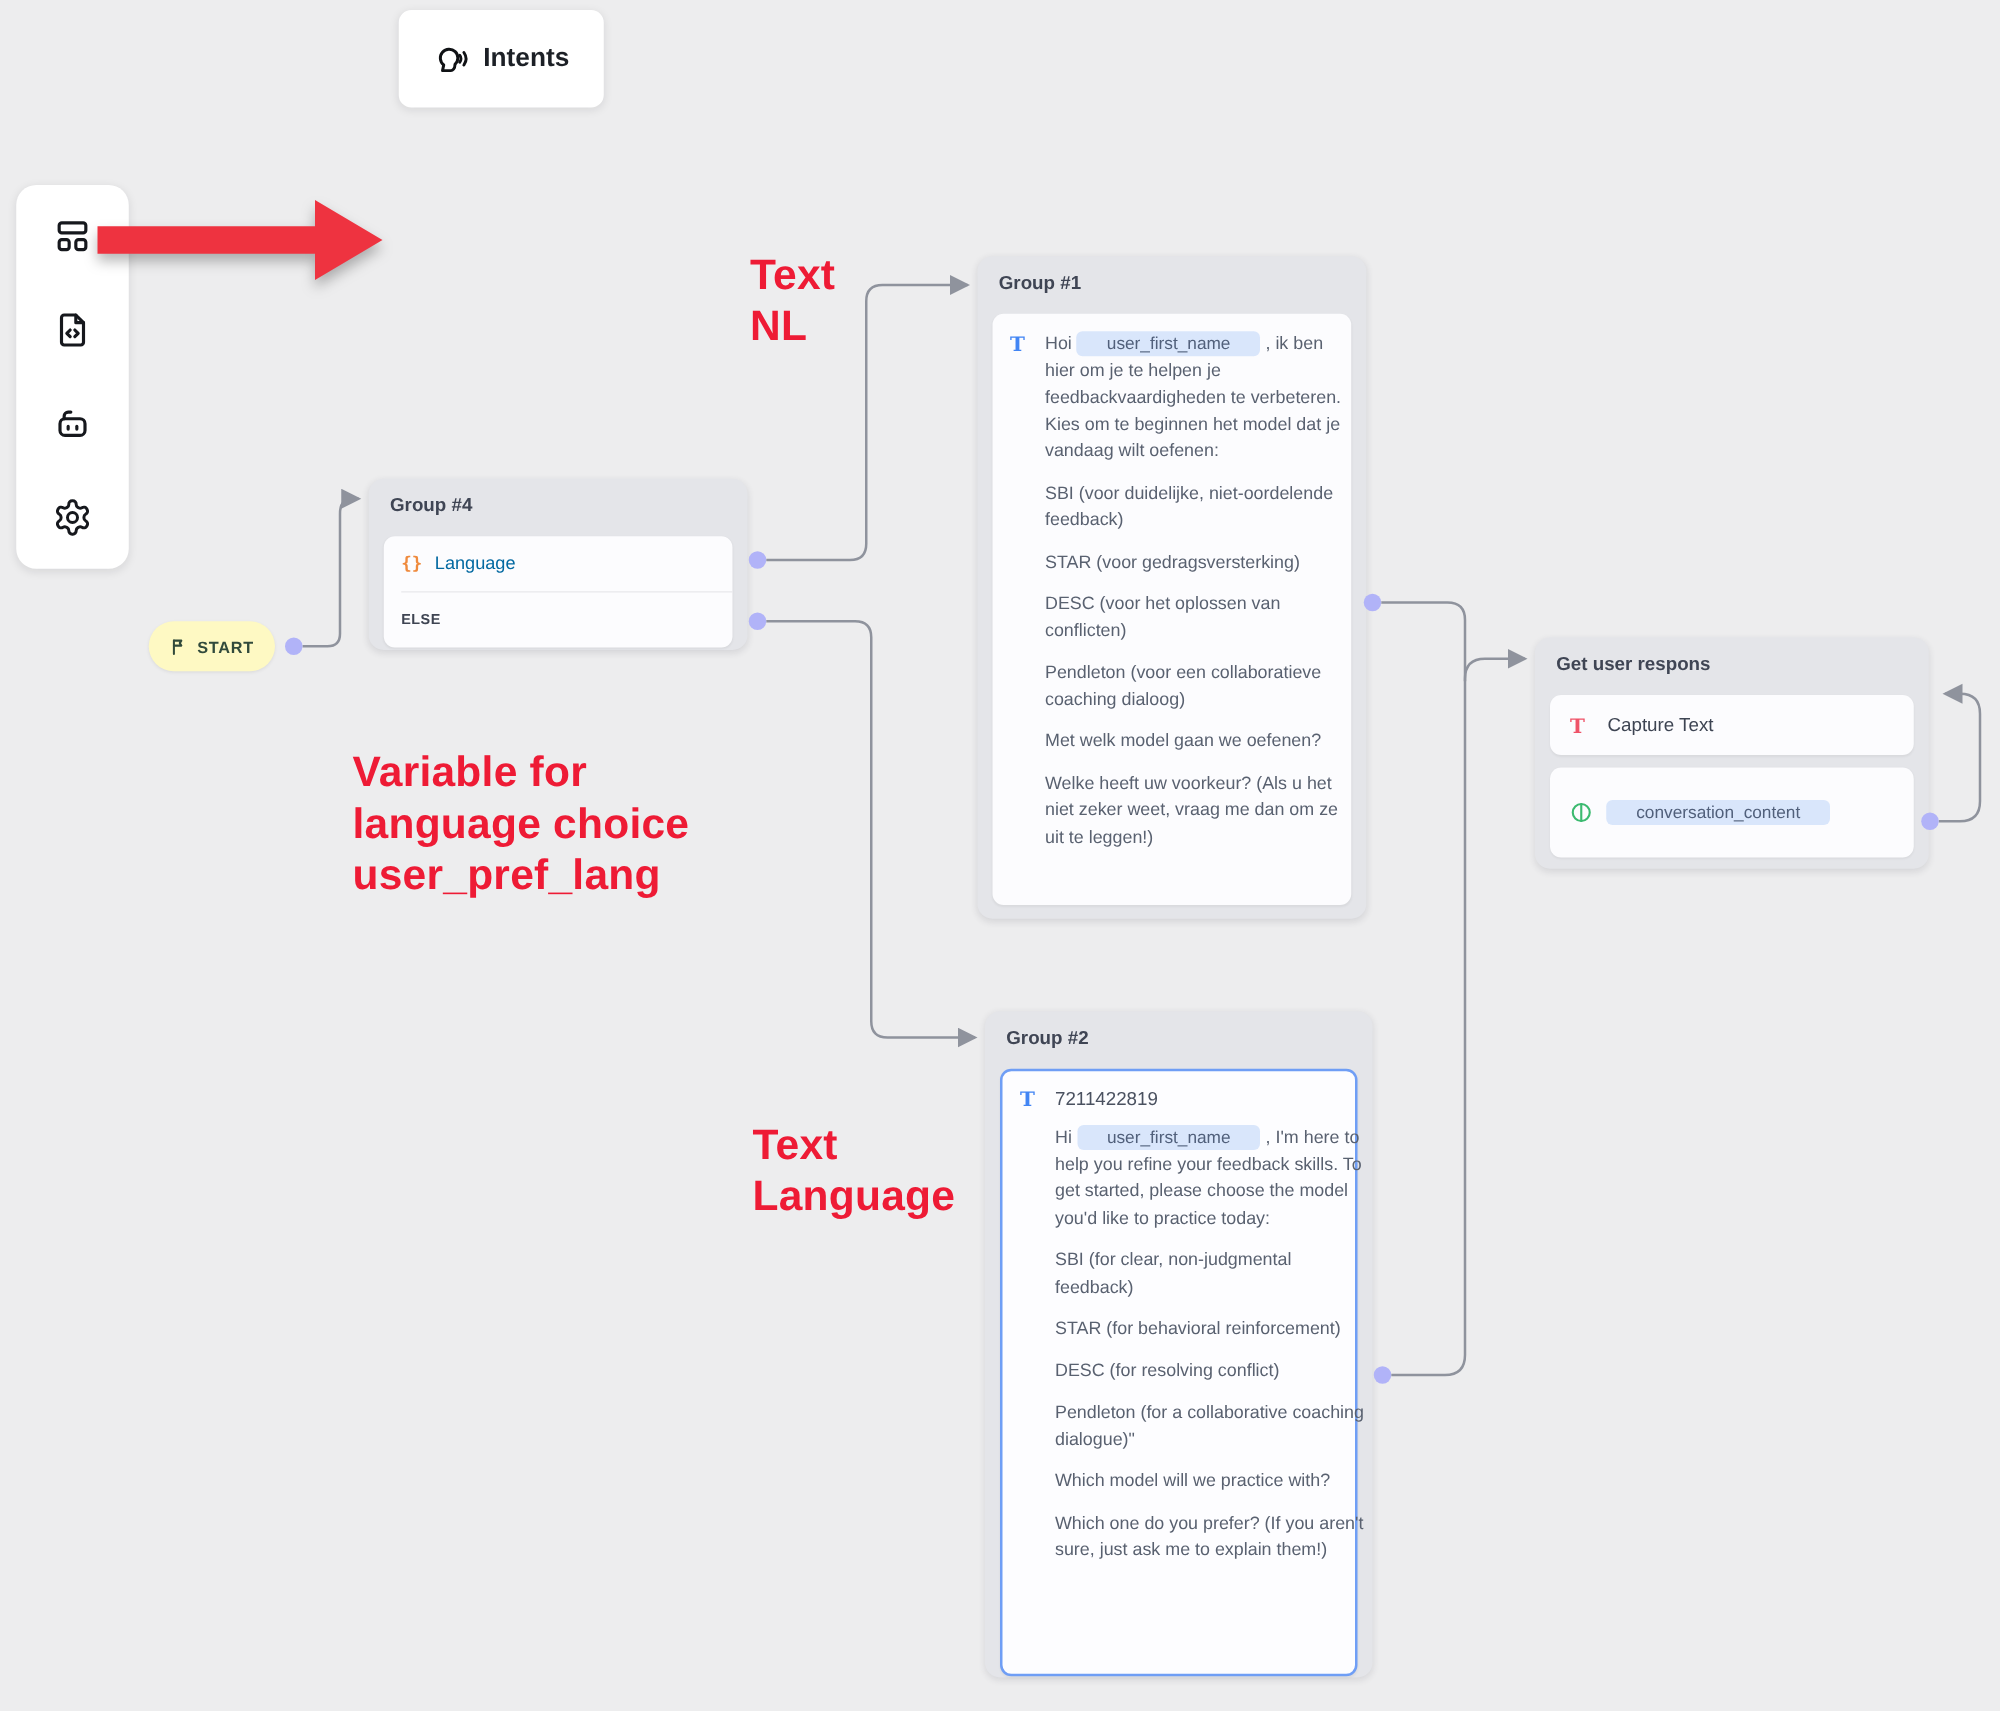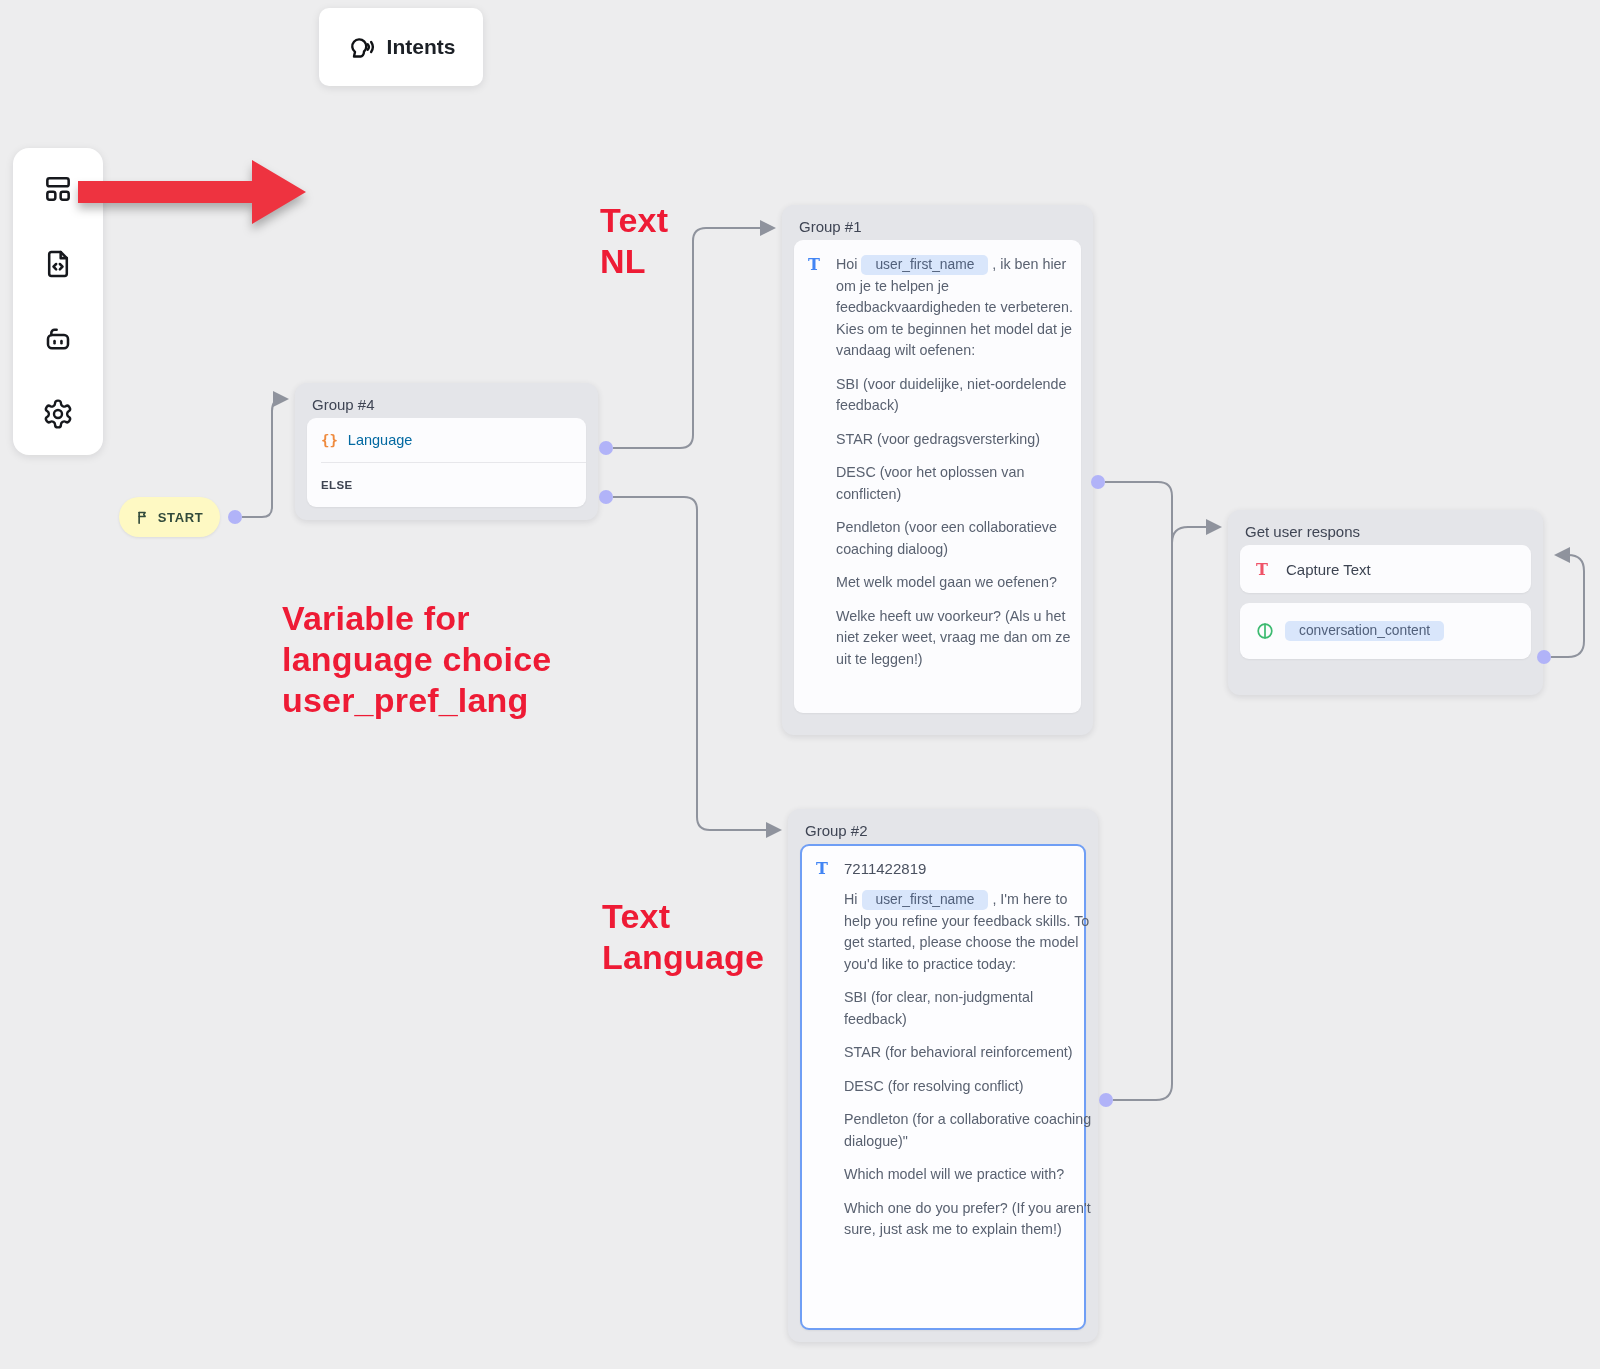--- a/index.html
+++ b/index.html
@@ -19,37 +19,37 @@
   .side-btn{width:34px;height:34px;display:flex;align-items:center;justify-content:center;cursor:pointer;}
 
   
   .red-note{position:absolute;color:#ee1b35;font-size:34px;line-height:41px;font-weight:600;letter-spacing:.2px;}
 
   
   .red-arrow{position:absolute;left:76px;top:152px;filter:drop-shadow(0 6px 5px rgba(0,0,0,.28));}
 
   
   .node{position:absolute;background:#e4e5e9;border-radius:12px;box-shadow:0 2px 6px rgba(40,40,60,.12);box-sizing:border-box;}
-  .node-header{padding:13px 17px 5px;font-size:15px;font-weight:400;color:#3f4554;}
+  .node-header{padding:13px 17px 16px;font-size:15px;font-weight:700;color:#3f4554;}
   .inner{margin:0 12px;background:#fcfcfe;border-radius:9px;box-shadow:0 1px 2px rgba(0,0,0,.05);box-sizing:border-box;}
 
   
   .row{display:flex;align-items:center;gap:10px;padding:0 14px;height:44px;}
   .brace-icon{color:#ef8a3d;font-weight:700;font-size:14px;font-family:"DejaVu Sans Mono",monospace;}
   .row-label{font-size:14.5px;color:#0369a1;}
   .divider{height:1px;background:#e7e7eb;margin:0 0 0 14px;}
   .else-label{font-size:11.5px;font-weight:700;letter-spacing:.4px;color:#3e4452;}
 
   
   .msg-wrap{display:flex;gap:9px;padding:14px 8px 10px 14px;}
   .t-icon{font-family:"DejaVu Serif",serif;font-weight:700;font-size:16px;line-height:21px;color:#4285f4;flex:0 0 19px;}
   .msg-body{width:252px;font-size:14.3px;line-height:21.5px;color:#596170;}
   .msg-body p{margin:0 0 12px;}
   .msg-body p:last-child{margin-bottom:0;}
-  .pill{display:inline-block;background:#d9e6fb;border-radius:5px;padding:0 14px;line-height:20px;color:#51607b;font-size:13.8px;}
+  .pill{display:inline-block;background:#d9e6fb;border-radius:5px;padding:0 24px;line-height:20px;color:#51607b;font-size:13.8px;}
   .selected{background:#fdfdff;border:2px solid #6f9ef5;}
   .msg-id-row{display:flex;gap:9px;align-items:flex-start;margin-bottom:10px;}
   .msg-id{font-size:15px;color:#4a5160;line-height:21px;}
   .indent{margin-left:28px;}
 
   
   .sub-card{margin:0 12px 10px;background:#fcfcfe;border-radius:9px;box-shadow:0 1px 2px rgba(0,0,0,.05);
     display:flex;align-items:center;gap:11px;padding:0 16px;box-sizing:border-box;}
   .capture-t{color:#ef5368;}
   .capture-label{font-size:15px;color:#3d4452;}
@@ -188,21 +188,21 @@
       </div>
     </div>
   </div>
 
   <div class="node" style="left:1228px;top:510px;width:315px;height:185px;">
     <div class="node-header">Get user respons</div>
     <div class="sub-card" style="height:48px;">
       <span class="t-icon capture-t">T</span>
       <span class="capture-label">Capture Text</span>
     </div>
-    <div class="sub-card" style="height:56px;">
+    <div class="sub-card" style="height:72px;">
       <svg width="18" height="18" viewBox="0 0 18 18" fill="none" stroke="#3cba70" stroke-width="1.7" stroke-linecap="round">
         <circle cx="9" cy="9" r="6.8"></circle>
           <path d="M9 2.2v13.6"></path>
       </svg>
       <span class="pill">conversation_content</span>
     </div>
   </div>
 
   <div class="node" style="left:788px;top:809px;width:310px;height:533px;">
     <div class="node-header">Group #2</div>

